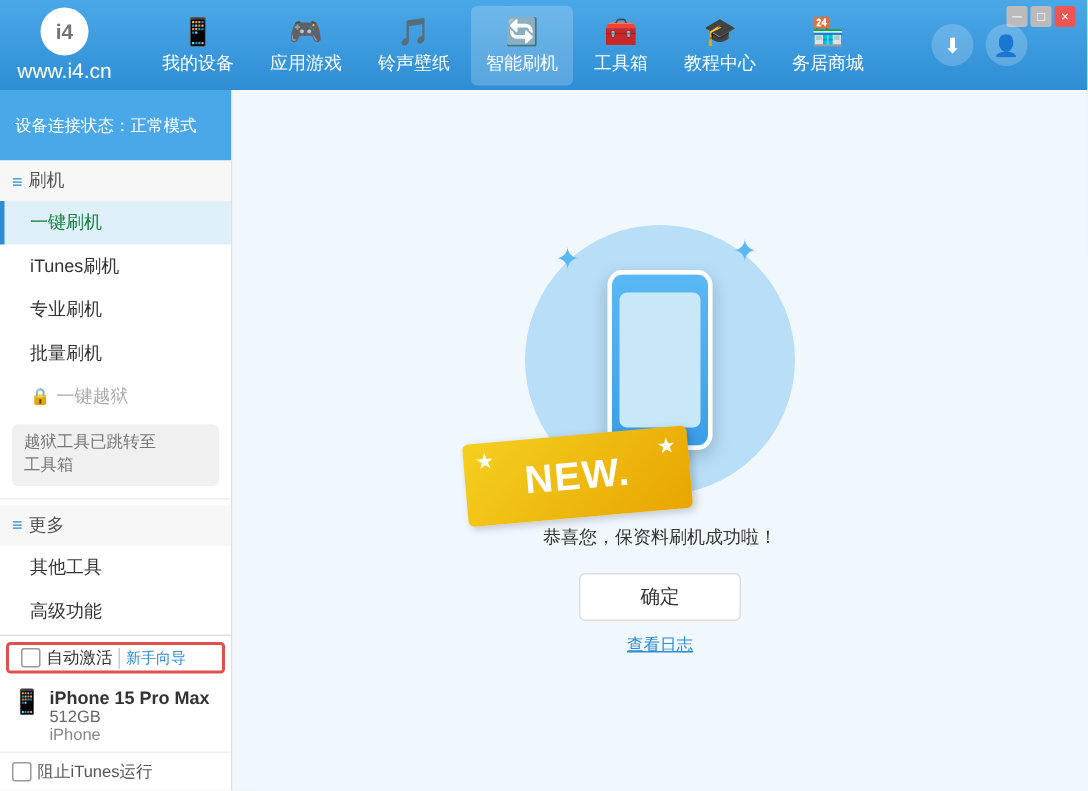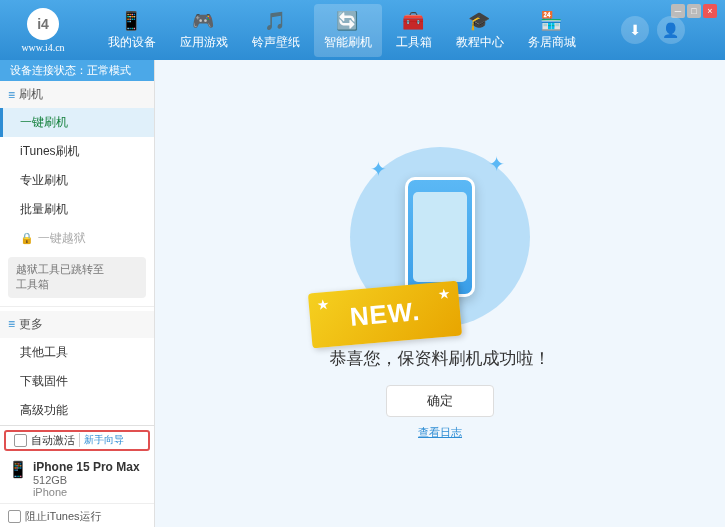--- a/index.html
+++ b/index.html
@@ -21,21 +21,21 @@
       margin-right: 20px;
       min-width: 70px;
     }
     .logo-circle {
       width: 32px; height: 32px;
       background: #fff;
       border-radius: 50%;
       display: flex; align-items: center; justify-content: center;
       color: #737373; font-weight: bold; font-size: 14px;
     }
-    .logo-url { color: #fff; font-size: 10px; margin-top: 2px; font-family: Liberation Serif, serif; }
+    .logo-url { color: #fff; font-size: 14px; margin-top: 2px; }
     .nav-items { display: flex; align-items: center; flex: 1; gap: 4px; }
     .nav-item {
       display: flex; flex-direction: column; align-items: center;
       color: #fff; cursor: pointer; padding: 6px 10px; border-radius: 4px;
       min-width: 55px;
     }
     .nav-item:hover, .nav-item.active { background: rgba(255,255,255,0.2); }
     .nav-item .nav-icon { font-size: 18px; margin-bottom: 2px; }
     .nav-right-btn {
       width: 32px; height: 32px; border-radius: 50%;
@@ -49,21 +49,21 @@
 
     
     .sidebar {
       width: 155px; background: #fff;
       border-right: 1px solid #e0e0e0;
       display: flex; flex-direction: column;
       overflow: hidden;
     }
     .sidebar-mode-bar {
       background: #4ba8e8;
-      color: #fff; padding: 3px 10px; font-size: 11px;
+      color: #fff; padding: 16px 10px; font-size: 11px;
       display: flex; align-items: center; gap: 4px;
     }
     .sidebar-section-title {
       display: flex; align-items: center; gap: 4px;
       padding: 5px 8px; color: #555; font-size: 12px;
       background: #f7f7f7;
     }
     .sidebar-item {
       padding: 6px 14px 6px 20px; cursor: pointer;
       color: #333; font-size: 12px;
@@ -159,21 +159,21 @@
     }
     .new-text { color: #fff; font-size: 26px; font-weight: bold; letter-spacing: 1px; }
     .new-stars { position: absolute; color: #fff; font-size: 14px; }
     .star-tl { top: 4px; left: 8px; }
     .star-tr { top: 4px; right: 8px; }
     .sparkle { position: absolute; color: #5bb8f5; font-size: 20px; }
     .sparkle-tl { top: 10px; left: 20px; }
     .sparkle-tr { top: 5px; right: 25px; }
 
     
-    .success-text { font-size: 17px; color: #333; margin-bottom: 15px; }
+    .success-text { font-size: 12px; color: #333; margin-bottom: 15px; }
     .confirm-btn {
       background: #fff; border: 1px solid #ddd;
       border-radius: 4px; padding: 6px 40px;
       font-size: 13px; color: #333; cursor: pointer;
       margin-bottom: 8px;
     }
     .view-log { font-size: 11px; color: #2e8dd4; cursor: pointer; text-decoration: underline; }
   </style>
 </head>
 <body>
@@ -260,23 +260,20 @@
     </div>
 
     <div class="sidebar-divider"></div>
 
     <div class="sidebar-section-title">
       <span style="color:#2e8dd4;">≡</span>
       <span>更多</span>
     </div>
     <div class="sidebar-item">
       <span>其他工具</span>
-    </div>
-    <div class="sidebar-item">
-      <span>下载固件</span>
     </div>
     <div class="sidebar-item">
       <span>高级功能</span>
     </div>
 
     <div class="device-area">
       <div class="auto-activate-row">
         <div class="checkbox-fake"></div>
         <span class="auto-label">自动激活</span>
         <div style="width:1px;height:14px;background:#ccc;"></div>

